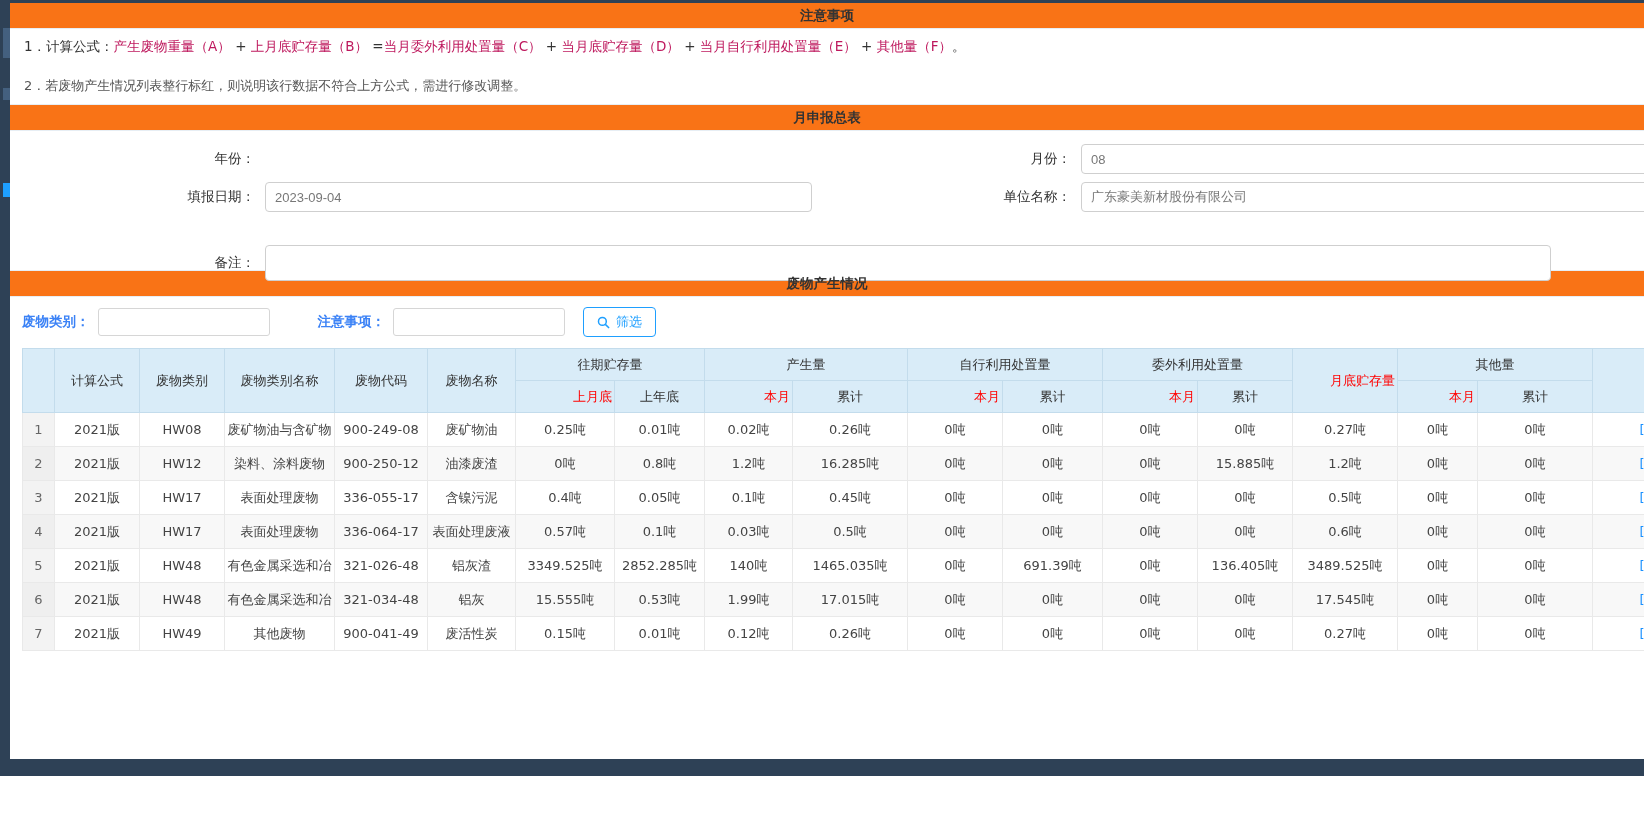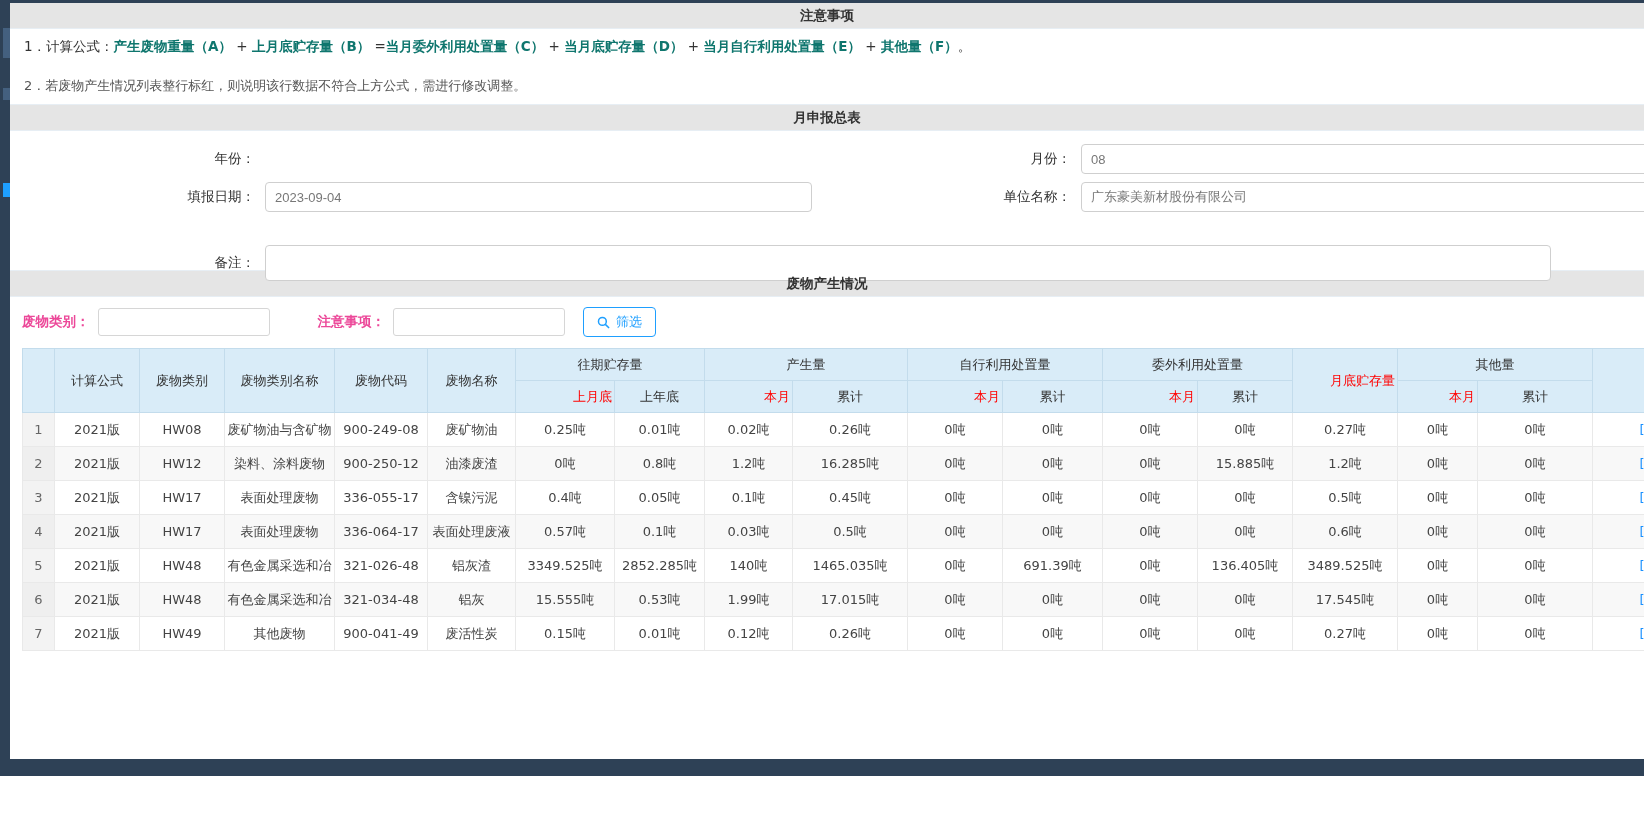--- a/index.html
+++ b/index.html
@@ -7,45 +7,45 @@
     width:1644px;height:815px;position:relative;overflow:hidden;background:#fff;
     font-family:"DejaVu Sans","Liberation Sans",sans-serif;font-size:13px;color:#333;
   }
   .top-line{position:absolute;top:0;left:0;width:1644px;height:3px;background:#2e4156;}
   .side-strip{position:absolute;top:3px;left:0;width:10px;height:773px;background:#2e4156;}
   .side-strip .mark{position:absolute;left:3px;width:7px;background:#44607f;}
   .m1{top:25px;height:30px;} .m2{top:85px;height:12px;} .m3{top:180px;height:14px;background:#1e9fff!important;}
   .panel{position:absolute;left:10px;top:3px;width:1634px;height:753px;background:#fff;overflow:hidden;}
   .section-title{
     height:25px;line-height:25px;text-align:center;font-weight:bold;font-size:13.5px;color:#333;
-    background:#e5e5e5;border-top:1px solid #e7eef4;border-bottom:1px solid #e7eef4;
+    background:#f97316;border-top:1px solid #e7eef4;border-bottom:1px solid #e7eef4;
   }
   .section-title:first-child{border-top:none;}
   .notice{padding:7px 14px 8px;line-height:21px;}
   .notice .line1{font-size:13.5px;color:#333;white-space:nowrap;}
-  .notice .line1 .red{color:#0f766e;font-weight:bold;}
+  .notice .line1 .red{color:#be185d;font-weight:normal;}
   .notice .line2{font-size:13px;color:#555;margin-top:18px;}
   
   .form{padding:9px 0 8px;}
   .form-row{display:flex;align-items:center;height:38px;gap:24px;}
   .form-row.tall{height:46px;}
   .form-col{display:flex;align-items:center;width:817px;flex:none;}
   .form-col.full{width:100%;margin-top:48px;}
   .f-label{flex:none;text-align:right;padding-right:10px;font-size:13.5px;color:#333;}
   .w245{width:245px;} .w220{width:220px;}
   .form-input{
     height:28px;border:1px solid #cfcfcf;border-radius:4px;padding:0 9px;font-size:13px;color:#777;
     outline:none;background:#fff;flex:none;
   }
   .in-left{width:527px;}
   .in-right{width:600px;}
   .in-remark{width:1266px;height:34px;}
   
   .filter-row{display:flex;align-items:center;padding:9px 0 10px 12px;height:32px;}
-  .filter-label{font-weight:bold;font-size:13.5px;color:#ec4899;flex:none;}
+  .filter-label{font-weight:bold;font-size:13.5px;color:#3b82f6;flex:none;}
   .filter-label.second{margin-left:48px;}
   .filter-input{width:158px;height:26px;border:1px solid #d6d6d6;border-radius:3px;margin-left:8px;outline:none;padding:0 6px;font-size:13px;color:#555;background:#fff;}
   .filter-btn{
     margin-left:18px;height:30px;padding:0 13px;background:#fff;border:1px solid #1e9fff;color:#1e9fff;
     border-radius:4px;font-size:13px;display:inline-flex;align-items:center;gap:6px;cursor:pointer;
     font-family:inherit;
   }
   .filter-btn svg{display:block;}
   
   .grid-wrap{margin:0 12px;}

